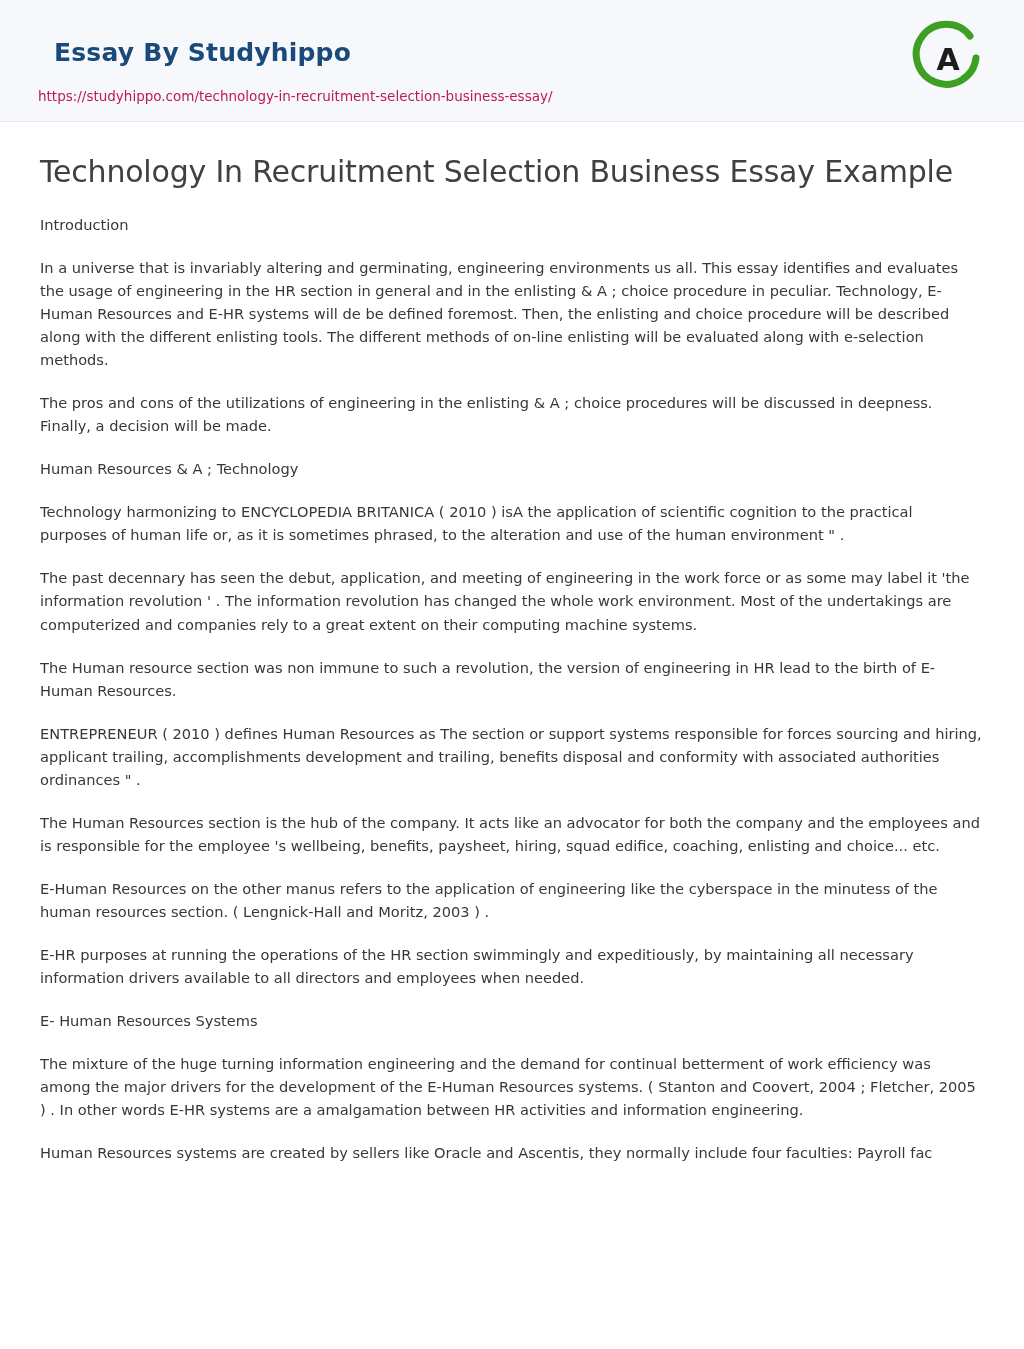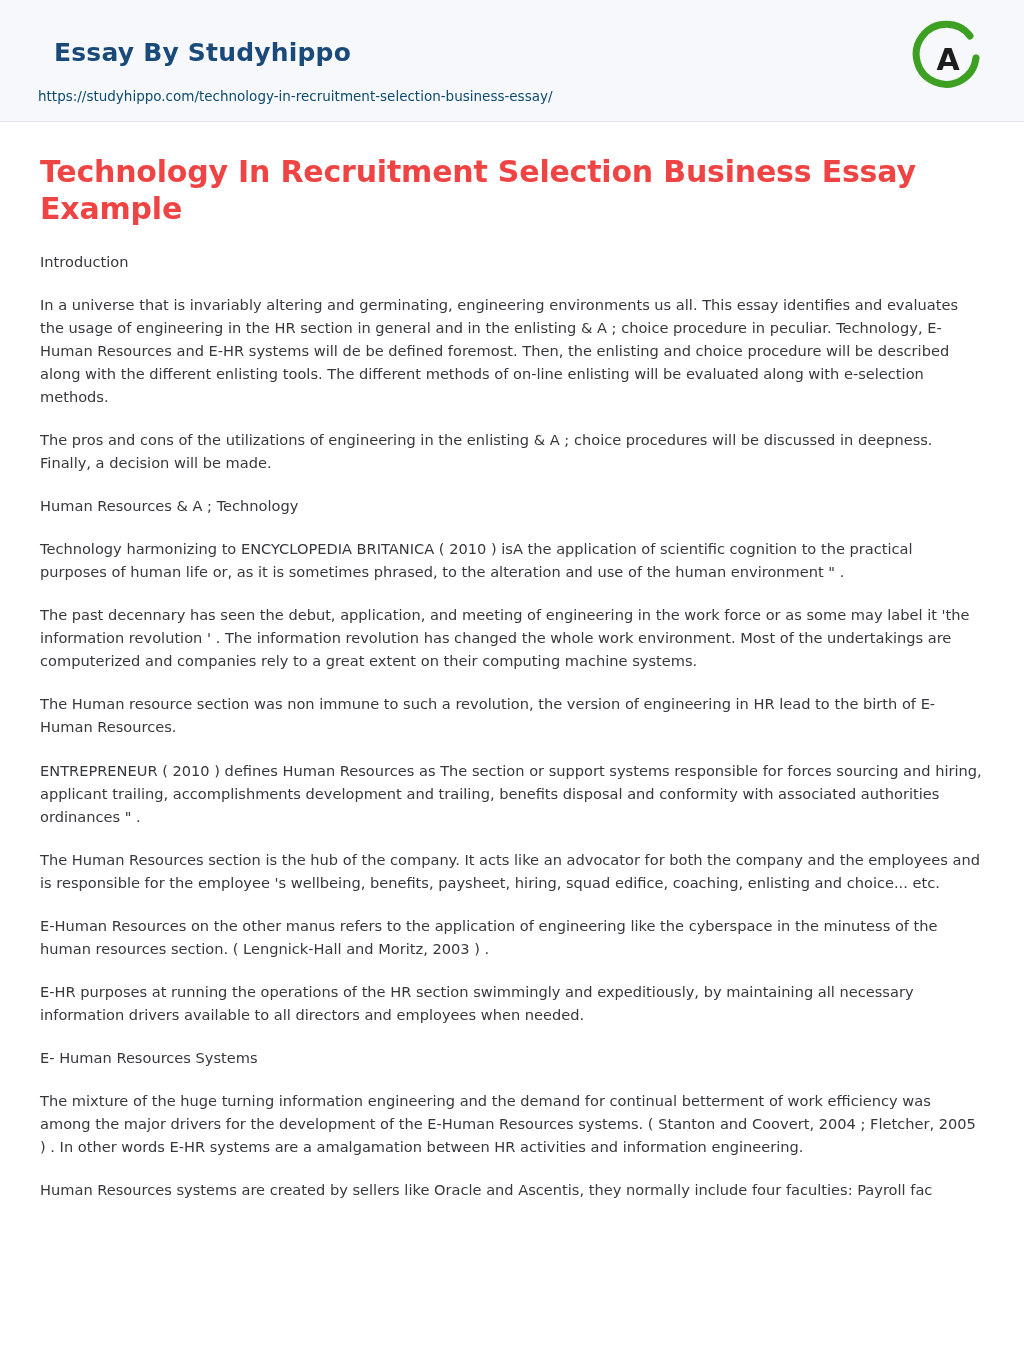--- a/index.html
+++ b/index.html
@@ -30,41 +30,41 @@
     font-size: 25px;
     font-weight: bold;
     color: #1a4a7a;
     letter-spacing: 0.2px;
   }
   .site-url {
     position: absolute;
     left: 38px;
     top: 88px;
     font-size: 13.5px;
-    color: #0c4a6e;
+    color: #be185d;
     text-decoration: none;
   }
   .logo {
     position: absolute;
     right: 38px;
     top: 20px;
     width: 76px;
     height: 76px;
   }
   .logo svg { display: block; }
 
   
   .article {
     padding: 32px 40px 40px 40px;
   }
   .title {
     font-size: 30px;
     line-height: 1.23;
-    font-weight: bold;
-    color: #ef4444;
+    font-weight: normal;
+    color: #404040;
     margin: 0 0 22px 0;
     letter-spacing: -0.2px;
   }
   .para {
     font-size: 14.6px;
     line-height: 1.58;
     color: #35383d;
     margin: 0 0 20px 0;
   }
   .para:last-child { margin-bottom: 0; }

